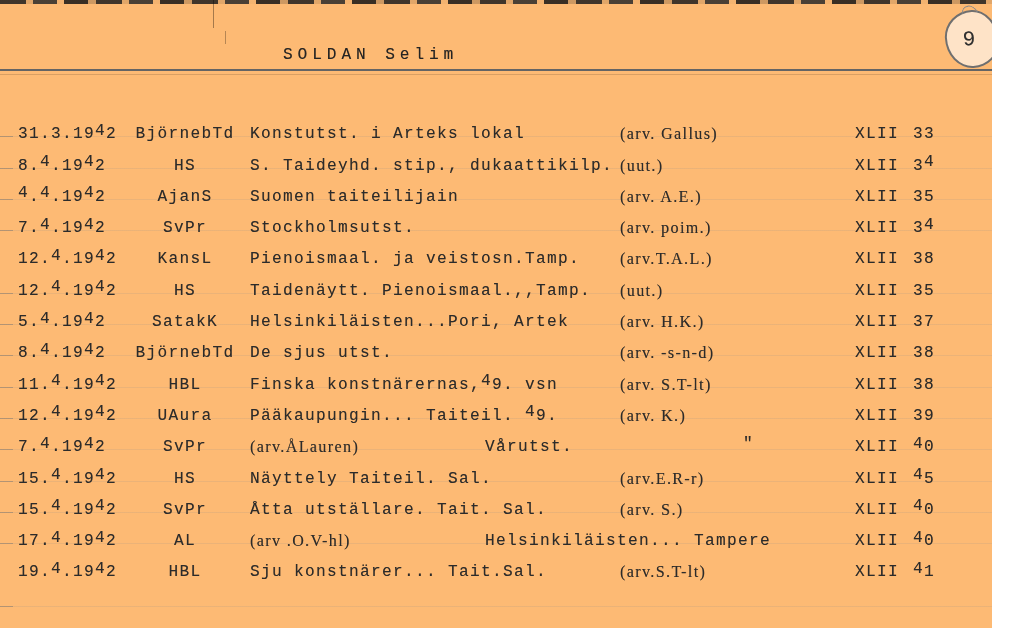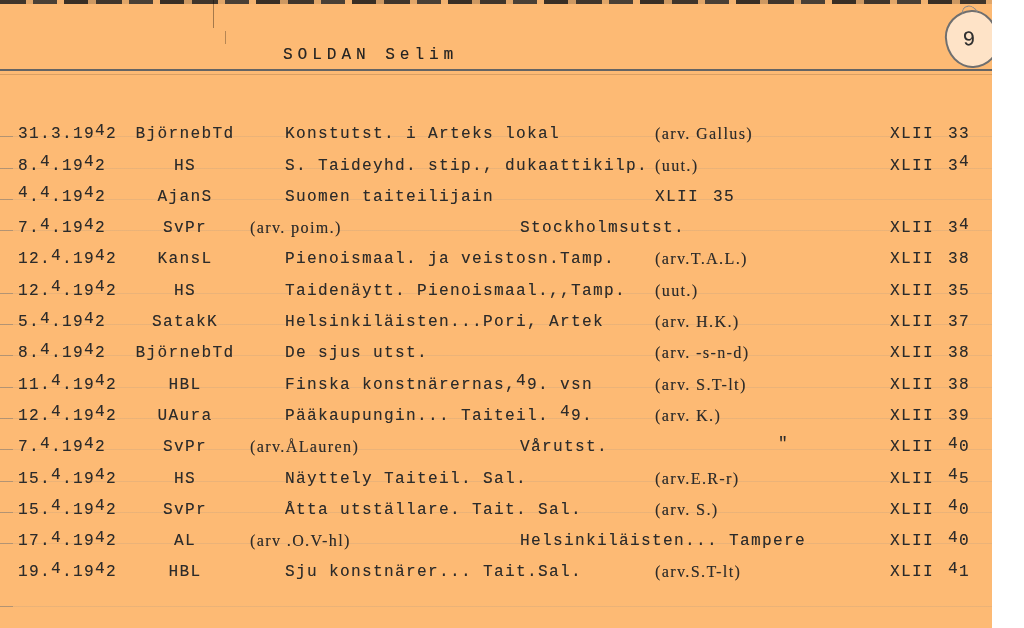--- a/index.html
+++ b/index.html
@@ -77,21 +77,21 @@
   
   .rows{
     position:absolute;left:0;top:112px;width:100%;
     font-size:16px;letter-spacing:1.4px;
     text-shadow:.3px .3px 0 rgba(0,0,0,.32);
   }
   .row{display:flex;align-items:flex-end;height:31.3px;padding-left:18px;white-space:pre;}
   .cell{flex:0 0 auto;overflow:visible;}
   .date{width:102px;}
   .source{width:130px;text-align:center;}
-  .desc{width:370px;margin-left:35px;position:relative;}
+  .desc{width:370px;position:relative;}
   .ditto{position:absolute;left:258px;top:-3px;}
   .ann{width:235px;font-family:Liberation Serif, serif;}
   .vol{width:58px;}
   .pg{width:44px;}
   .r4{position:relative;top:-3.5px;display:inline-block;}
 </style>
 </head>
 <body>
 
 <div class="page">
@@ -128,29 +128,30 @@
       <span class="cell desc"><span>S. Taideyhd. stip., dukaattikilp.</span><span class="ditto"></span></span>
       <span class="cell ann">(uut.)</span>
       <span class="cell vol">XLII</span>
       <span class="cell pg">3<span class="r4">4</span></span>
     </div>
 
     <div class="row">
       <span class="cell date"><span class="r4">4</span>.<span class="r4">4</span>.19<span class="r4">4</span>2</span>
       <span class="cell source">AjanS</span>
       <span class="cell desc"><span>Suomen taiteilijain</span><span class="ditto"></span></span>
+      <span class="cell ann">(arv. A.E.)</span>
       <span class="cell vol">XLII</span>
       <span class="cell pg">35</span>
     </div>
 
     <div class="row">
       <span class="cell date">7.<span class="r4">4</span>.19<span class="r4">4</span>2</span>
       <span class="cell source">SvPr</span>
+      <span class="cell desc"><span>Stockholmsutst.</span><span class="ditto"></span></span>
       <span class="cell ann">(arv. poim.)</span>
-      <span class="cell desc"><span>Stockholmsutst.</span><span class="ditto"></span></span>
       <span class="cell vol">XLII</span>
       <span class="cell pg">3<span class="r4">4</span></span>
     </div>
 
     <div class="row">
       <span class="cell date">12.<span class="r4">4</span>.19<span class="r4">4</span>2</span>
       <span class="cell source">KansL</span>
       <span class="cell desc"><span>Pienoismaal. ja veistosn.Tamp.</span><span class="ditto"></span></span>
       <span class="cell ann">(arv.T.A.L.)</span>
       <span class="cell vol">XLII</span>

